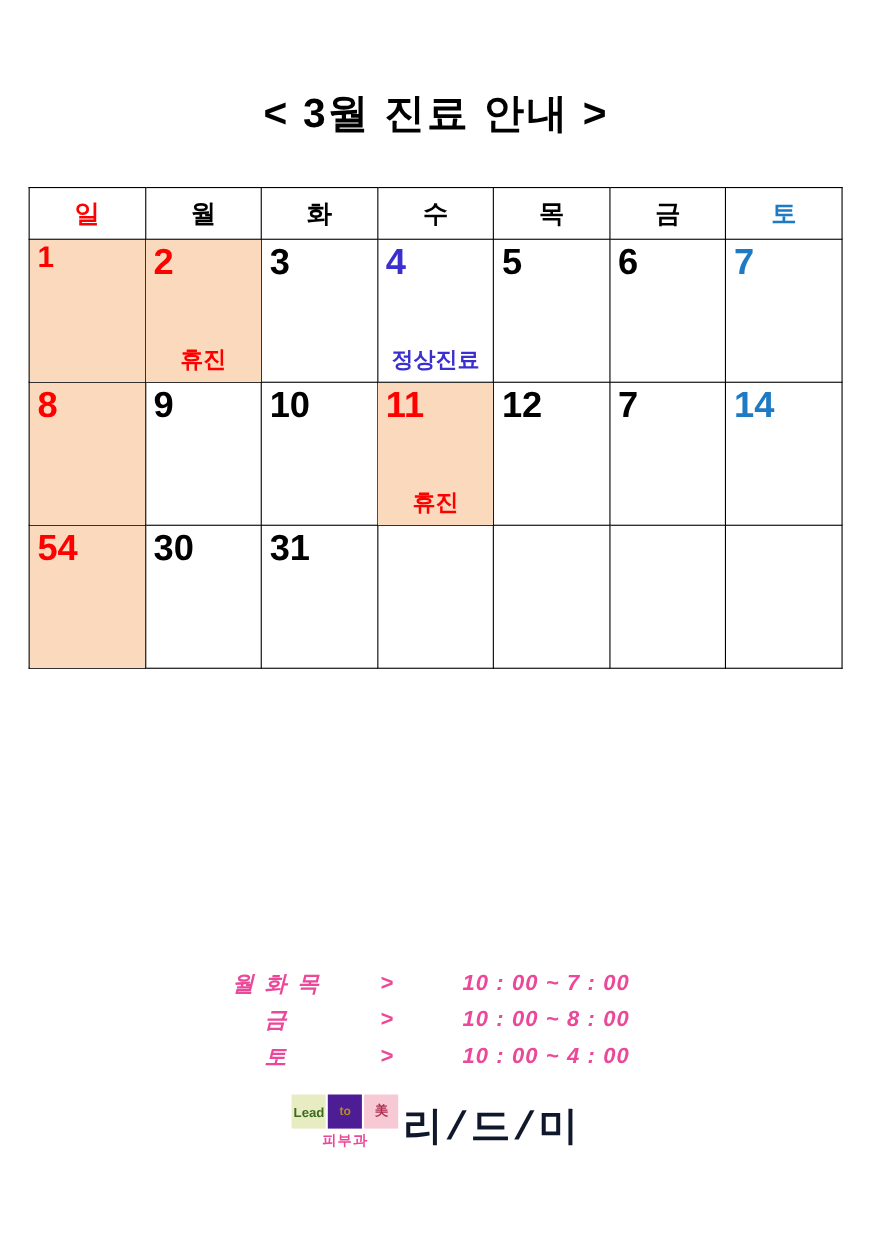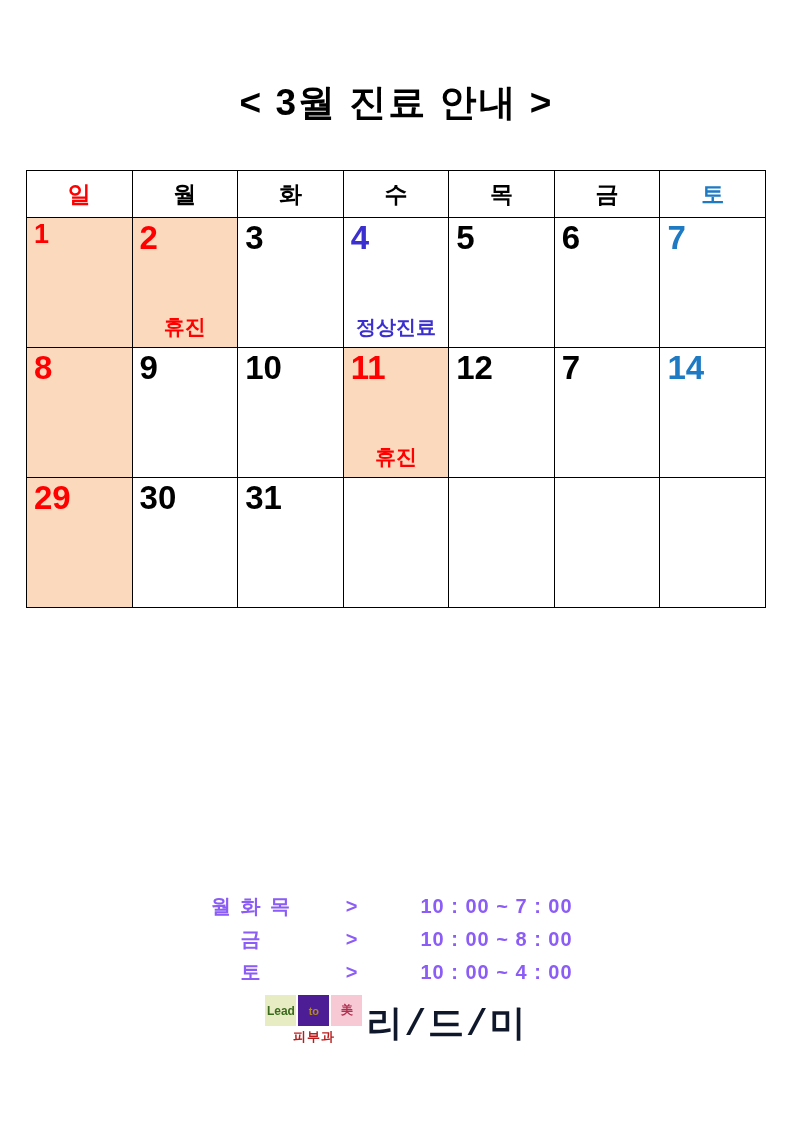--- a/index.html
+++ b/index.html
@@ -86,25 +86,26 @@
   .note.purple-small { color: #3b2fd0; font-size: 20px; }
 
   .hours {
     position: absolute;
     left: 0;
     right: 0;
     top: 878px;
     width: 100%;
   }
   .hours-table {
-    margin: 12px auto;
+    margin: 0 auto;
     border-collapse: collapse;
     font-size: 20px;
     font-weight: bold;
-    color: #8b5cf6;
+    color: #ec4899;
+    font-style: italic;
   }
   .hours-table td {
     padding: 3px 0;
     white-space: nowrap;
   }
   .hours-days {
     width: 130px;
     text-align: center;
     letter-spacing: 2px;
   }
@@ -149,21 +150,21 @@
     justify-content: center;
     font-size: 12px;
     font-weight: bold;
   }
   .tile.t1 { background: #e8ecc2; color: #3b6b1f; }
   .tile.t2 { background: #4c1d95; color: #b08a20; font-size: 11px; }
   .tile.t3 { background: #f6c9d4; color: #b03050; }
   .logo-sub {
     font-size: 13px;
     font-weight: bold;
-    color: #b91c1c;
+    color: #ec4899;
     letter-spacing: 1px;
     margin-top: 2px;
   }
   .logo-word {
     font-size: 36px;
     font-weight: bold;
     color: #0f172a;
     letter-spacing: 2px;
     font-family: Liberation Mono, monospace;
     line-height: 1;
@@ -235,21 +236,21 @@
             </td>
             <td>
               <div class="daynum black">7</div>
             </td>
             <td>
               <div class="daynum blue">14</div>
             </td>
           </tr>
           <tr>
             <td class="shaded">
-              <div class="daynum red">29</div>
+              <div class="daynum red">54</div>
             </td>
             <td>
               <div class="daynum black">30</div>
             </td>
             <td>
               <div class="daynum black">31</div>
             </td>
             <td></td>
             <td></td>
             <td></td>

